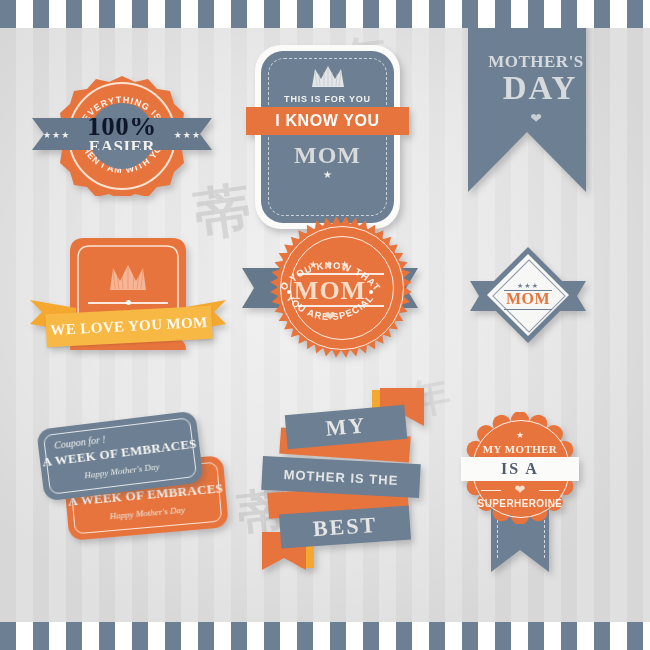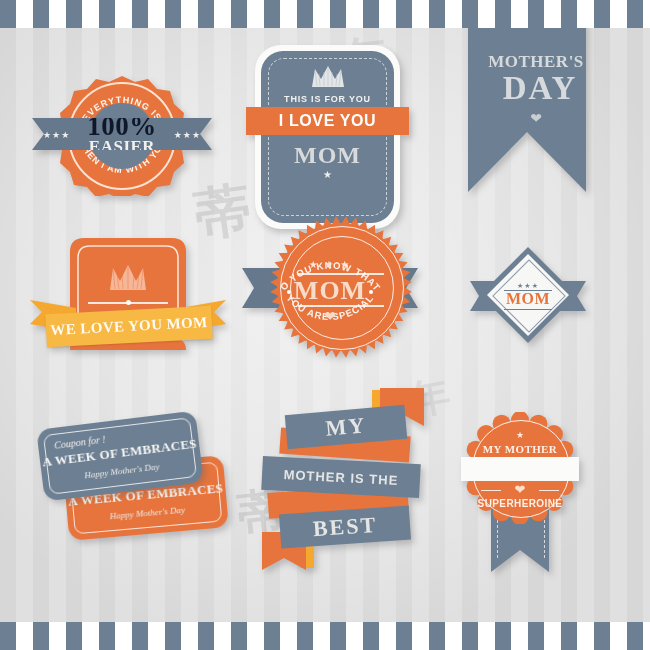--- a/index.html
+++ b/index.html
@@ -272,21 +272,21 @@
     <div class="plaque"></div>
     <div class="dash"></div>
     <svg class="crown" width="36" height="22" viewBox="0 0 36 22">
       <path fill="#e3e6e8" d="M2 22 L5 4 L11 14 L18 1 L25 14 L31 4 L34 22 Z"></path>
       <g stroke="#b9c0c6" stroke-width=".6">
         <path d="M5 5 L7 21 M9 9 L10 21 M14 7 L14 21 M18 3 L18 21 M22 7 L22 21 M27 9 L26 21 M31 5 L29 21"></path>
       </g>
     </svg>
     <div class="l1">THIS IS FOR YOU</div>
     <div class="band2">
-      <div class="t">I LOVE YOU</div>
+      <div class="t">I KNOW YOU</div>
     </div>
     <div class="mom">MOM</div>
     <div class="st">★</div>
   </div>
 
   <div id="b3" class="badge shadow">
     <div class="flag"></div>
     <div class="t1">MOTHER'S</div>
     <div class="t2">DAY</div>
     <div class="hrt">❤</div>
@@ -413,20 +413,21 @@
           <circle cx="74.36880475352432" cy="11.65378243945824" r="9" fill="#e7743c"></circle>
           <circle cx="89.94112549695427" cy="22.058874503045715" r="9" fill="#e7743c"></circle>
           <circle cx="100.34621756054176" cy="37.63119524647566" r="9" fill="#e7743c"></circle>
         </g>
       <circle cx="56" cy="56" r="48" fill="#e7743c"></circle>
     </svg>
     <div class="ring"></div>
     <div class="st">★</div>
     <div class="l1">MY MOTHER</div>
     <div class="white"></div>
+    <div class="isa">IS A</div>
     <div class="hrt">❤</div>
     <div class="lnL"></div>
     <div class="lnR"></div>
     <div class="l3">SUPERHEROINE</div>
   </div>
 
   <div class="band top"></div>
   <div class="band bottom"></div>
 </div>
 

